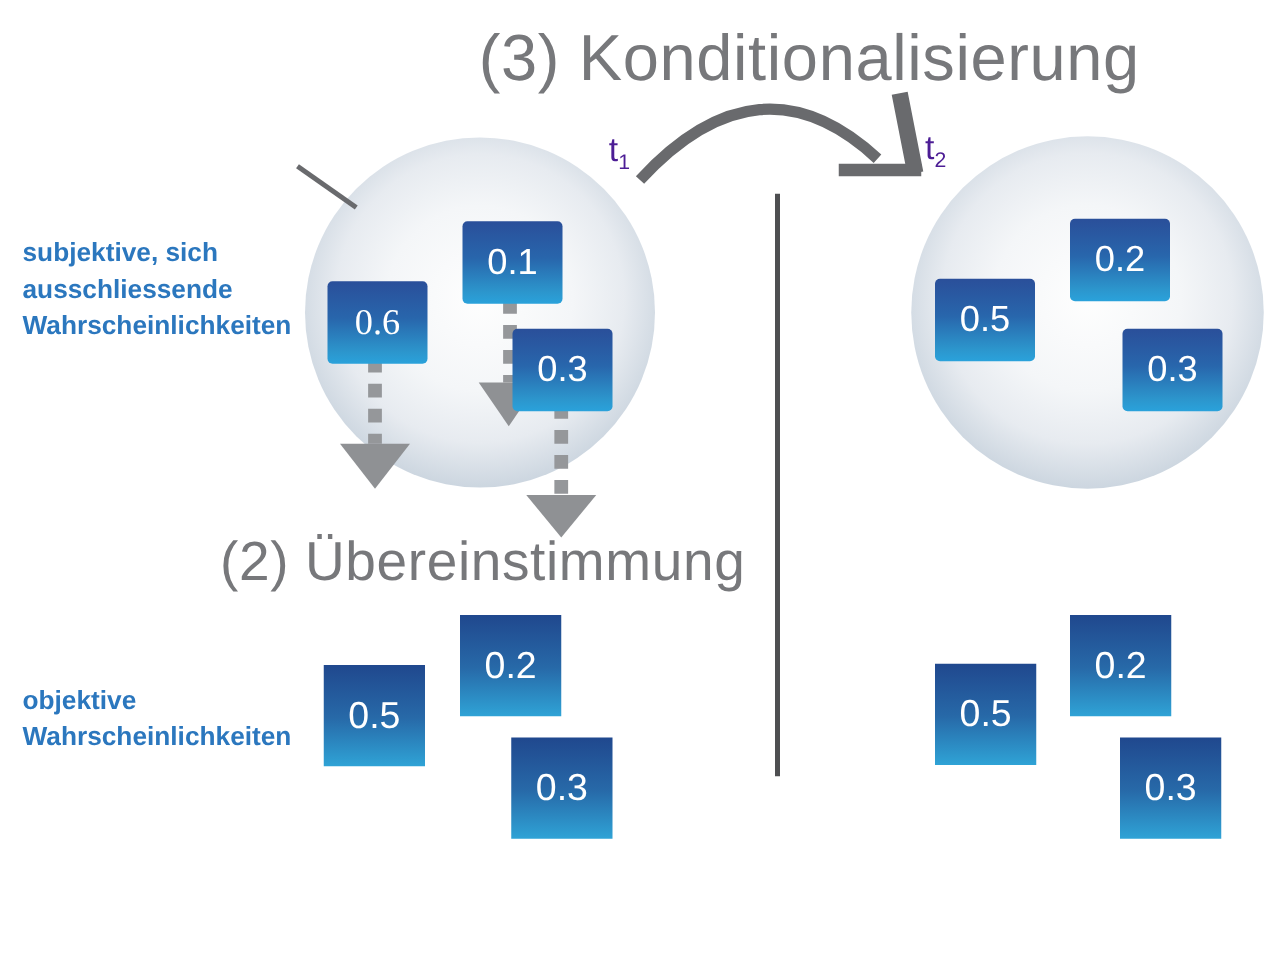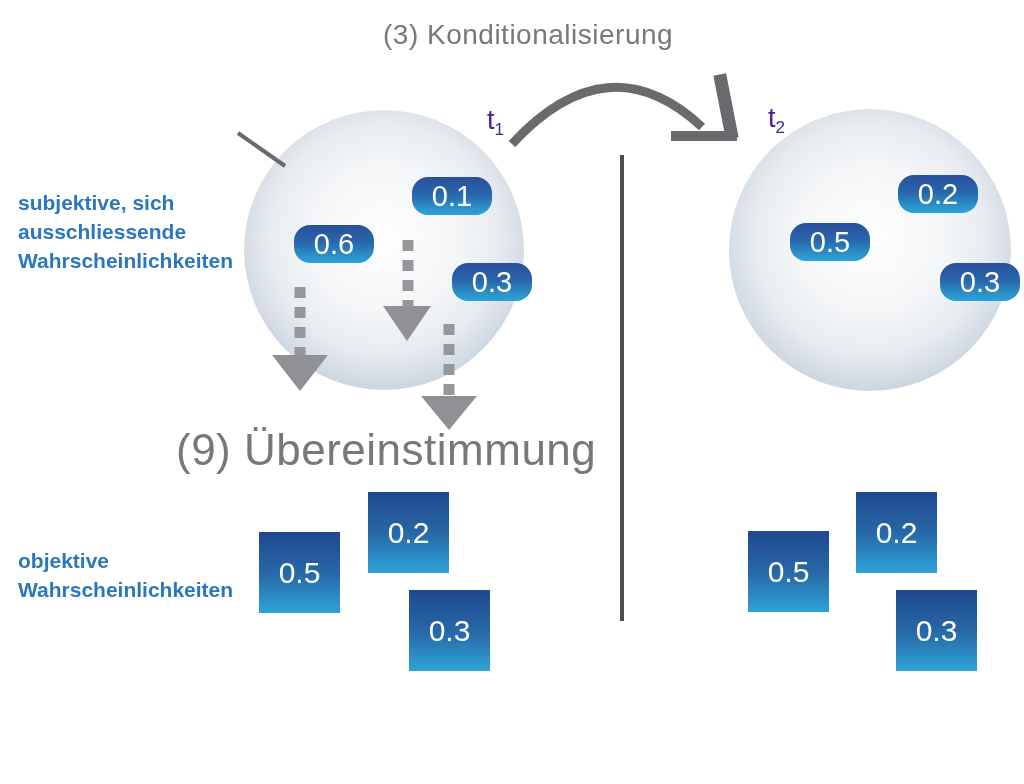--- a/index.html
+++ b/index.html
@@ -10,31 +10,31 @@
   .overlay{position:absolute;left:0;top:0;z-index:2;}
   .sphere{
     position:absolute;border-radius:50%;z-index:1;
     background:radial-gradient(circle at 50% 46%,
       #FEFEFE 0%, #F4F6F8 36%, #E7EBF0 56%, #CBD5DF 74%,
       #A7B7C7 88%, #8099AF 96%, #70869D 100%);
   }
   .sphere-left{left:244px;top:110px;width:280px;height:280px;}
   .sphere-right{left:729px;top:109px;width:282px;height:282px;}
   .chip{
-    position:absolute;width:80px;height:38px;border-radius:16px;z-index:3;
+    position:absolute;width:80px;height:66px;border-radius:4px;z-index:3;
     background:linear-gradient(180deg,#2A4F9A 0%,#2866AC 45%,#2C95CC 85%,#2AA2DB 100%);
-    color:#fff;font-size:29px;display:flex;align-items:center;justify-content:center;margin-left:42px;
+    color:#fff;font-size:29px;display:flex;align-items:center;justify-content:center;
   }
   .sq{
     position:absolute;width:81px;height:81px;z-index:3;
     background:linear-gradient(180deg,#20488E 0%,#2769A8 52%,#2FA3D6 100%);
     color:#fff;font-size:30px;display:flex;align-items:center;justify-content:center;
   }
   .heading{
-    position:absolute;z-index:3;color:#77787B;font-size:28px;letter-spacing:0.5px;
+    position:absolute;z-index:3;color:#77787B;font-size:52px;letter-spacing:0.5px;
     white-space:nowrap;line-height:1;
   }
   .tmark{
     position:absolute;z-index:3;color:#4c1d95;font-size:27px;line-height:1;white-space:nowrap;
   }
   .tmark sub{font-size:17px;line-height:1;}
   .caption{
     position:absolute;z-index:3;color:#2B77BE;font-weight:bold;font-size:21px;
     line-height:29px;white-space:nowrap;
   }
@@ -63,37 +63,37 @@
       <line x1="300" y1="287" x2="300" y2="355" stroke="#95979A" stroke-width="11" stroke-dasharray="11 9"></line>
       <polygon points="272,355 328,355 300,391" fill="#8F9194"></polygon>
     </g>
     <g>
       <line x1="449" y1="324" x2="449" y2="396" stroke="#95979A" stroke-width="11" stroke-dasharray="11 9"></line>
       <polygon points="421,396 477,396 449,430" fill="#8F9194"></polygon>
     </g>
   </svg>
 
   <div class="heading" style="left:383px;top:21px;">(3) Konditionalisierung</div>
-  <div class="heading" style="left:176px;top:428px;font-size:44px;">(9) Übereinstimmung</div>
+  <div class="heading" style="left:176px;top:428px;font-size:44px;">(2) Übereinstimmung</div>
 
   <div class="tmark" style="left:487px;top:107px;"><span>t</span><sub>1</sub></div>
-  <div class="tmark" style="left:768px;top:105px;"><span>t</span><sub>2</sub></div>
+  <div class="tmark" style="left:740px;top:105px;"><span>t</span><sub>2</sub></div>
 
   <div class="caption" style="left:18px;top:188px;">
     <div>subjektive, sich</div>
     <div>ausschliessende</div>
     <div>Wahrscheinlichkeiten</div>
   </div>
   <div class="caption" style="left:18px;top:546px;">
     <div>objektive</div>
     <div>Wahrscheinlichkeiten</div>
   </div>
 
   <div class="chip" style="left:370px;top:177px;">0.1</div>
-  <div class="chip" style="left:252px;top:225px;">0.6</div>
+  <div class="chip" style="left:262px;top:225px;font-family:Liberation Serif, serif;">0.6</div>
   <div class="chip" style="left:410px;top:263px;">0.3</div>
 
   <div class="chip" style="left:856px;top:175px;">0.2</div>
   <div class="chip" style="left:748px;top:223px;">0.5</div>
   <div class="chip" style="left:898px;top:263px;">0.3</div>
 
   <div class="sq" style="left:368px;top:492px;">0.2</div>
   <div class="sq" style="left:259px;top:532px;">0.5</div>
   <div class="sq" style="left:409px;top:590px;">0.3</div>
 

